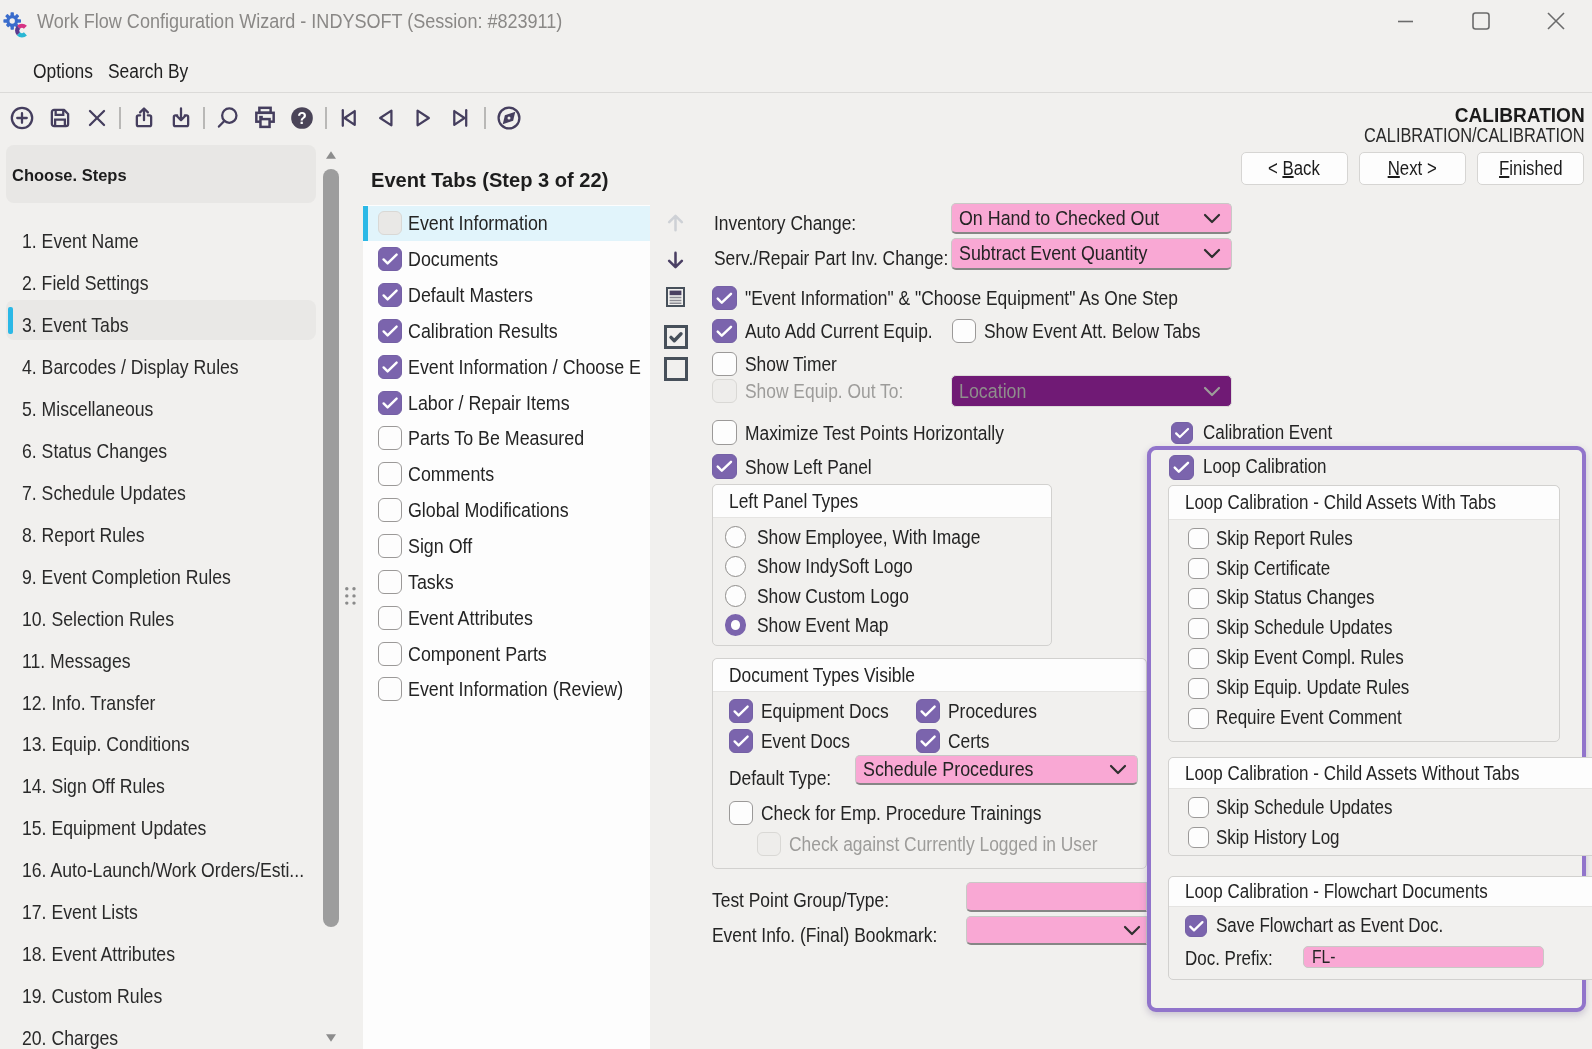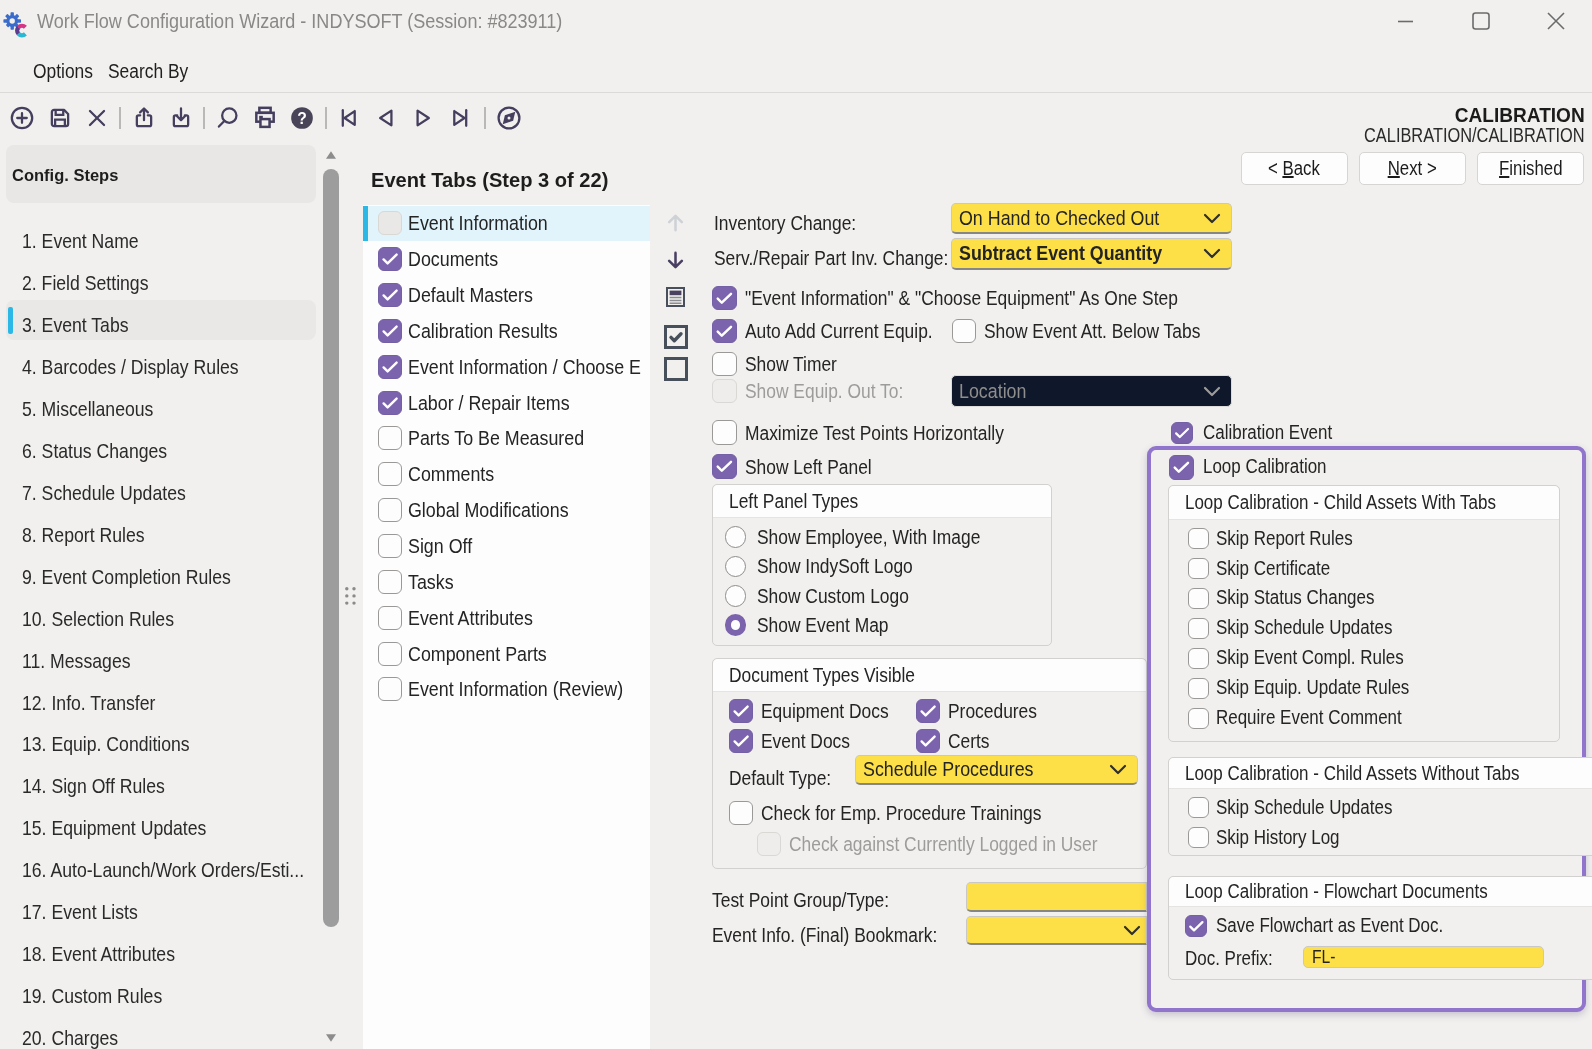--- a/index.html
+++ b/index.html
@@ -2,21 +2,21 @@
 <html><head><meta charset="utf-8"><style>
 *{margin:0;padding:0;box-sizing:border-box}
 html,body{width:1592px;height:1049px;background:#f1f0ee;font-family:"Liberation Sans",sans-serif;overflow:hidden;position:relative}
 .ab{position:absolute}
 .lbl{position:absolute;white-space:nowrap;color:#242424;font-size:20px;line-height:1;transform:translateY(-50%) scaleX(0.87);transform-origin:0 50%}
 .cb{position:absolute;border-radius:6px}
 .cbc{background:#7b64ad;border:1px solid #7460a5}
 .cbu{background:#fdfdfd;border:1px solid #9b9998}
 .cbd{background:#eeedeb;border:1px solid #d9d8d5}
 .cbsel{background:#e9e8e6;border:1px solid #d9d8d5}
-.combo{position:absolute;background:#fde047;border:1px solid #c9c8c6;border-bottom:2px solid #868685;border-radius:5px}
+.combo{position:absolute;background:#f9a8d4;border:1px solid #c9c8c6;border-bottom:2px solid #868685;border-radius:5px}
 .combo .tx{position:absolute;left:7px;top:50%;transform:translateY(-50%) scaleX(0.87);transform-origin:0 50%;font-size:20.5px;color:#242424;white-space:nowrap}
 .grp{position:absolute;border:1px solid #d2d1cf;border-radius:5px;background:#f1f0ee}
 .ghdr{position:absolute;left:0;right:0;top:0;background:#fdfdfd;border-bottom:1px solid #e5e4e2;border-radius:5px 5px 0 0}
 .ghdr span{position:absolute;left:16px;top:50%;transform:translateY(-50%) scaleX(0.87);transform-origin:0 50%;font-size:20px;color:#242424;white-space:nowrap}
 .radio{position:absolute;border-radius:50%}
 svg{position:absolute;overflow:visible}
 </style></head><body>
 
 <svg class="ab" style="left:2px;top:6px" width="28" height="28" viewBox="0 0 28 28" fill="none">
 <g fill="#3a6ccc">
@@ -106,21 +106,21 @@
     <circle cx="12" cy="12" r="9.6" stroke="#453e5e" stroke-width="2.1"></circle>
     <path d="M17.8 6.2L8.2 9.4 6.2 17.8l9.6-3.2z" fill="#453e5e"></path>
     <circle cx="12" cy="12" r="1.4" fill="#f1f0ee"></circle>
   </svg>
 <div class="lbl" style="right:7px;left:auto;top:115px;font-size:20.5px;font-weight:bold;color:#1b1b1b;transform:translateY(-50%) scaleX(0.93);transform-origin:100% 50%">CALIBRATION</div>
 <div class="lbl" style="right:7px;left:auto;top:135.5px;font-size:19.5px;color:#2a2a2a;transform:translateY(-50%) scaleX(0.84);transform-origin:100% 50%">CALIBRATION/CALIBRATION</div>
 <div class="ab" style="left:1240.5px;top:152px;width:107px;height:33px;background:#fdfdfd;border:1px solid #d6d5d3;border-radius:5px;font-size:20px;color:#1b1b1b;text-align:center;line-height:31px"><span style="display:inline-block;transform:scaleX(0.84)">&lt; <span style="text-decoration:underline">B</span>ack</span></div>
 <div class="ab" style="left:1359px;top:152px;width:107px;height:33px;background:#fdfdfd;border:1px solid #d6d5d3;border-radius:5px;font-size:20px;color:#1b1b1b;text-align:center;line-height:31px"><span style="display:inline-block;transform:scaleX(0.84)"><span style="text-decoration:underline">N</span>ext &gt;</span></div>
 <div class="ab" style="left:1477px;top:152px;width:107px;height:33px;background:#fdfdfd;border:1px solid #d6d5d3;border-radius:5px;font-size:20px;color:#1b1b1b;text-align:center;line-height:31px"><span style="display:inline-block;transform:scaleX(0.84)"><span style="text-decoration:underline">F</span>inished</span></div>
 <div class="ab" style="left:6px;top:145px;width:310px;height:58px;background:#e8e7e5;border-radius:8px"></div>
-<div class="lbl" style="left:12px;top:175px;font-size:16.5px;font-weight:bold;color:#1d1d1d;transform:translateY(-50%)">Config. Steps</div>
+<div class="lbl" style="left:12px;top:175px;font-size:16.5px;font-weight:bold;color:#1d1d1d;transform:translateY(-50%)">Choose. Steps</div>
 <div class="ab" style="left:6px;top:300px;width:310px;height:40px;background:#e9e8e6;border-radius:8px"></div>
 <div class="ab" style="left:8px;top:307px;width:4.5px;height:27px;background:#2bb8e6;border-radius:2px"></div>
 <div class="lbl" style="left:22px;top:240.0px;font-size:21px;color:#2a2a2a;transform:translateY(-50%) scaleX(0.84)">1. Event Name</div>
 <div class="lbl" style="left:22px;top:281.9px;font-size:21px;color:#2a2a2a;transform:translateY(-50%) scaleX(0.84)">2. Field Settings</div>
 <div class="lbl" style="left:22px;top:323.9px;font-size:21px;color:#2a2a2a;transform:translateY(-50%) scaleX(0.84)">3. Event Tabs</div>
 <div class="lbl" style="left:22px;top:365.8px;font-size:21px;color:#2a2a2a;transform:translateY(-50%) scaleX(0.84)">4. Barcodes / Display Rules</div>
 <div class="lbl" style="left:22px;top:407.8px;font-size:21px;color:#2a2a2a;transform:translateY(-50%) scaleX(0.84)">5. Miscellaneous</div>
 <div class="lbl" style="left:22px;top:449.7px;font-size:21px;color:#2a2a2a;transform:translateY(-50%) scaleX(0.84)">6. Status Changes</div>
 <div class="lbl" style="left:22px;top:491.7px;font-size:21px;color:#2a2a2a;transform:translateY(-50%) scaleX(0.84)">7. Schedule Updates</div>
 <div class="lbl" style="left:22px;top:533.6px;font-size:21px;color:#2a2a2a;transform:translateY(-50%) scaleX(0.84)">8. Report Rules</div>
@@ -217,21 +217,21 @@
 <rect x="1.5" y="1.5" width="21" height="21" stroke="#47505a" stroke-width="3"></rect>
   </svg>
 <div class="lbl" style="left:714px;top:222.5px">Inventory Change:</div>
 <div class="combo" style="left:950.5px;top:203px;width:281px;height:31px;">
     <span class="tx" style="color:#242424">On Hand to Checked Out</span>
   </div>
 <svg class="ab" style="left:1203.5px;top:214.0px" width="16" height="9" viewBox="0 0 16 9.0" fill="none">
     <path d="M1 1l7.0 7.0L15 1" stroke="#2f2f2f" stroke-width="2.2" stroke-linecap="round" stroke-linejoin="round"></path>
   </svg>
 <div class="lbl" style="left:714px;top:257.5px">Serv./Repair Part Inv. Change:</div>
-<div class="combo" style="left:950.5px;top:238px;width:281px;height:31.5px;font-weight:bold;">
+<div class="combo" style="left:950.5px;top:238px;width:281px;height:31.5px;">
     <span class="tx" style="color:#242424">Subtract Event Quantity</span>
   </div>
 <svg class="ab" style="left:1203.5px;top:249.25px" width="16" height="9" viewBox="0 0 16 9.0" fill="none">
     <path d="M1 1l7.0 7.0L15 1" stroke="#2f2f2f" stroke-width="2.2" stroke-linecap="round" stroke-linejoin="round"></path>
   </svg>
 <div class="cb cbc" style="left:712px;top:285.8px;width:24.5px;height:24.5px"></div>
 <svg class="ab" style="left:712px;top:285.75px" width="24.5" height="24.5" viewBox="0 0 24 24" fill="none">
     <path d="M5.6 12.4l4 4L18.6 7.6" stroke="#fff" stroke-width="2.4" stroke-linecap="round" stroke-linejoin="round"></path>
   </svg>
 <div class="lbl" style="left:745px;top:298px">"Event Information" &amp; "Choose Equipment" As One Step</div>
@@ -239,21 +239,21 @@
 <svg class="ab" style="left:712px;top:318.75px" width="24.5" height="24.5" viewBox="0 0 24 24" fill="none">
     <path d="M5.6 12.4l4 4L18.6 7.6" stroke="#fff" stroke-width="2.4" stroke-linecap="round" stroke-linejoin="round"></path>
   </svg>
 <div class="lbl" style="left:745px;top:331px">Auto Add Current Equip.</div>
 <div class="cb cbu" style="left:951.5px;top:318.8px;width:24.5px;height:24.5px"></div>
 <div class="lbl" style="left:984px;top:331px">Show Event Att. Below Tabs</div>
 <div class="cb cbu" style="left:712px;top:351.8px;width:24.5px;height:24.5px"></div>
 <div class="lbl" style="left:745px;top:364px">Show Timer</div>
 <div class="cb cbd" style="left:712px;top:378.8px;width:24.5px;height:24.5px"></div>
 <div class="lbl" style="left:745px;top:391px;color:#9d9c9a">Show Equip. Out To:</div>
-<div class="combo" style="left:950.5px;top:375px;width:281px;height:32px;background:#0f172a;border:1px solid #dddcda;border-bottom:1px solid #dddcda;">
+<div class="combo" style="left:950.5px;top:375px;width:281px;height:32px;background:#701a75;border:1px solid #dddcda;border-bottom:1px solid #dddcda;">
     <span class="tx" style="color:#8f8e8c">Location</span>
   </div>
 <svg class="ab" style="left:1203.5px;top:386.5px" width="16" height="9" viewBox="0 0 16 9.0" fill="none">
     <path d="M1 1l7.0 7.0L15 1" stroke="#9d9c9a" stroke-width="2.2" stroke-linecap="round" stroke-linejoin="round"></path>
   </svg>
 <div class="cb cbu" style="left:712px;top:420.4px;width:24.5px;height:24.5px"></div>
 <div class="lbl" style="left:745px;top:432.7px">Maximize Test Points Horizontally</div>
 <div class="cb cbc" style="left:712px;top:454.2px;width:24.5px;height:24.5px"></div>
 <svg class="ab" style="left:712px;top:454.25px" width="24.5" height="24.5" viewBox="0 0 24 24" fill="none">
     <path d="M5.6 12.4l4 4L18.6 7.6" stroke="#fff" stroke-width="2.4" stroke-linecap="round" stroke-linejoin="round"></path>

